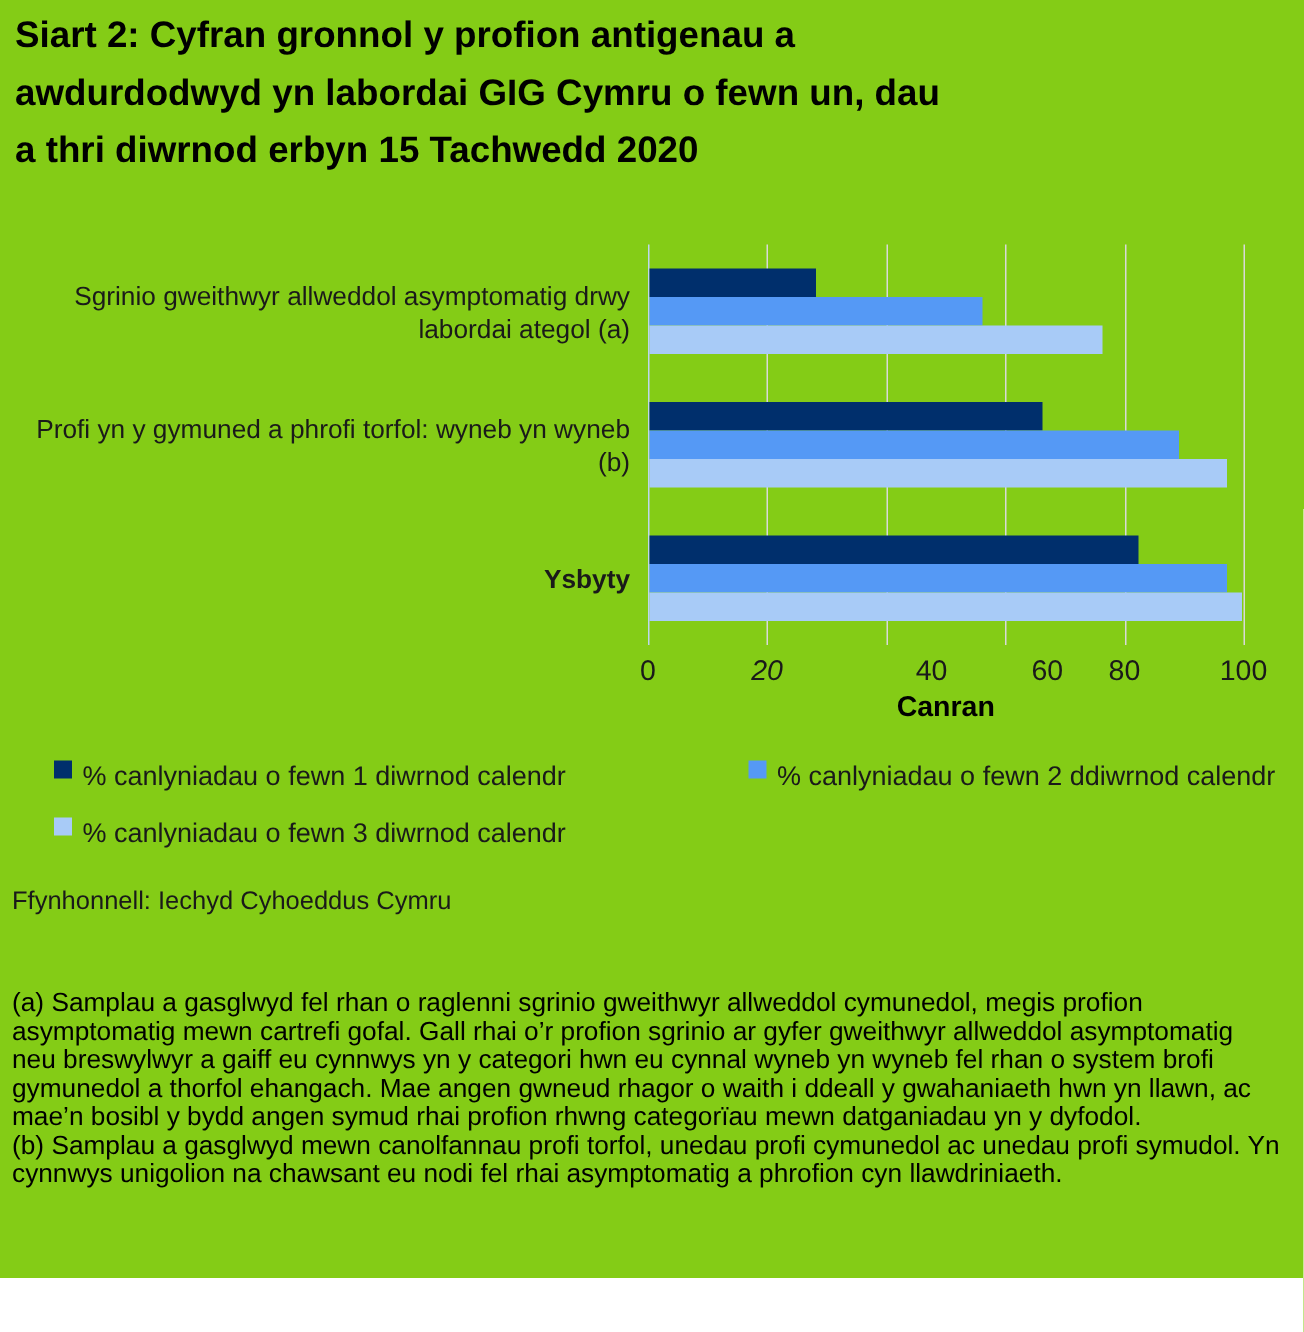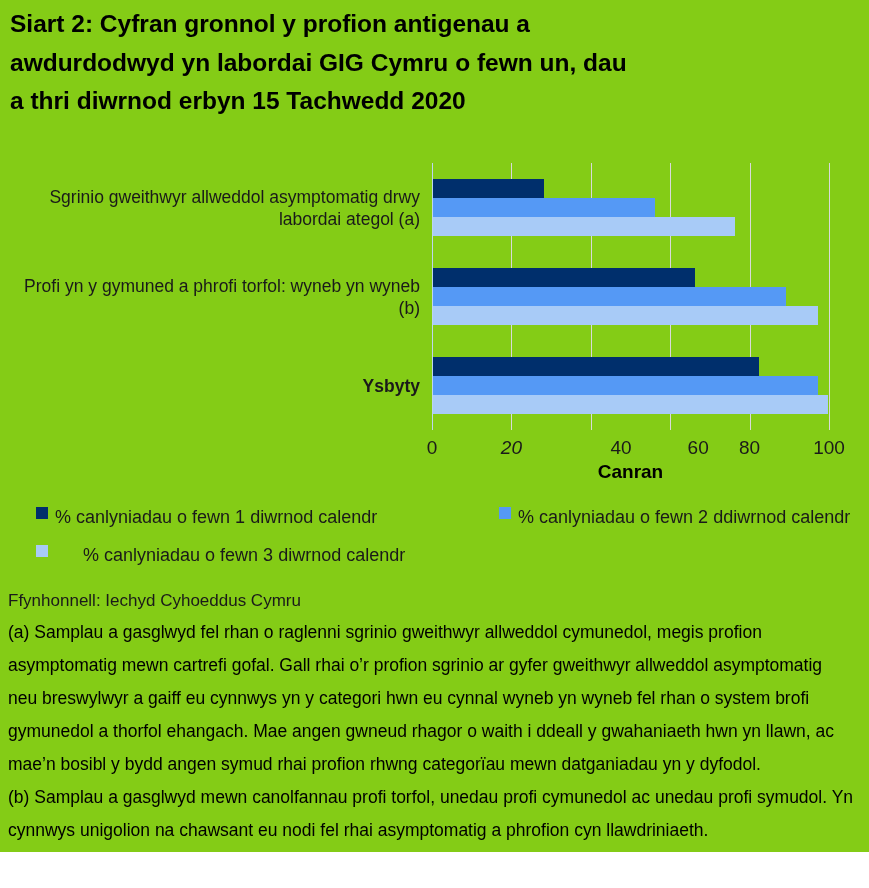--- a/index.html
+++ b/index.html
@@ -19,22 +19,22 @@
   .tick{position:absolute;top:437px;transform:translateX(-50%);
         font-size:19px;color:#1a1a1a;}
   .xlabel{position:absolute;left:432px;top:461px;width:397px;text-align:center;
           font-size:19px;font-weight:bold;color:#000;}
 
   .legend-item{position:absolute;display:flex;align-items:flex-start;height:24px;
                font-size:18px;color:#1a1a1a;white-space:nowrap;}
   .legend-swatch{width:12px;height:12px;margin-right:7px;flex:0 0 auto;}
 
   .source{position:absolute;left:8px;top:591px;font-size:17px;color:#1a1a1a;}
-  .notes{position:absolute;left:8px;top:616px;width:848px;
-         font-size:17.5px;line-height:33px;color:#000;}
+  .notes{position:absolute;left:8px;top:659px;width:848px;
+         font-size:17.5px;line-height:19px;color:#000;}
   .notes p{margin:0;}
 </style>
 </head>
 <body>
 
 <div class="page">
 
   <div class="title">
     <div>Siart 2: Cyfran gronnol y profion antigenau a</div>
     <div>awdurdodwyd yn labordai GIG Cymru o fewn un, dau</div>
@@ -77,21 +77,21 @@
 
   <div id="legend">
       <div class="legend-item" style="left: 36px; top: 507px;">
         <span class="legend-swatch" style="background: rgb(0, 47, 108);"></span>
         <span>% canlyniadau o fewn 1 diwrnod calendr</span>
       </div>
       <div class="legend-item" style="left: 459px; top: 507px; margin-left: 40px;">
         <span class="legend-swatch" style="background: rgb(85, 153, 245);"></span>
         <span>% canlyniadau o fewn 2 ddiwrnod calendr</span>
       </div>
-      <div class="legend-item" style="left: 36px; top: 545px; gap: 28px;">
+      <div class="legend-item" style="left: 36px; top: 545px;">
         <span class="legend-swatch" style="background: rgb(168, 203, 247);"></span>
         <span>% canlyniadau o fewn 3 diwrnod calendr</span>
       </div>
     </div>
 
   <div class="source">Ffynhonnell: Iechyd Cyhoeddus Cymru</div>
 
   <div class="notes">
     <p>(a) Samplau a gasglwyd fel rhan o raglenni sgrinio gweithwyr allweddol cymunedol, megis profion asymptomatig mewn cartrefi gofal. Gall rhai o’r profion sgrinio ar gyfer gweithwyr allweddol asymptomatig neu breswylwyr a gaiff eu cynnwys yn y categori hwn eu cynnal wyneb yn wyneb fel rhan o system brofi gymunedol a thorfol ehangach. Mae angen gwneud rhagor o waith i ddeall y gwahaniaeth hwn yn llawn, ac mae’n bosibl y bydd angen symud rhai profion rhwng categorïau mewn datganiadau yn y dyfodol.</p>
     <p>(b) Samplau a gasglwyd mewn canolfannau profi torfol, unedau profi cymunedol ac unedau profi symudol. Yn cynnwys unigolion na chawsant eu nodi fel rhai asymptomatig a phrofion cyn llawdriniaeth.</p>

